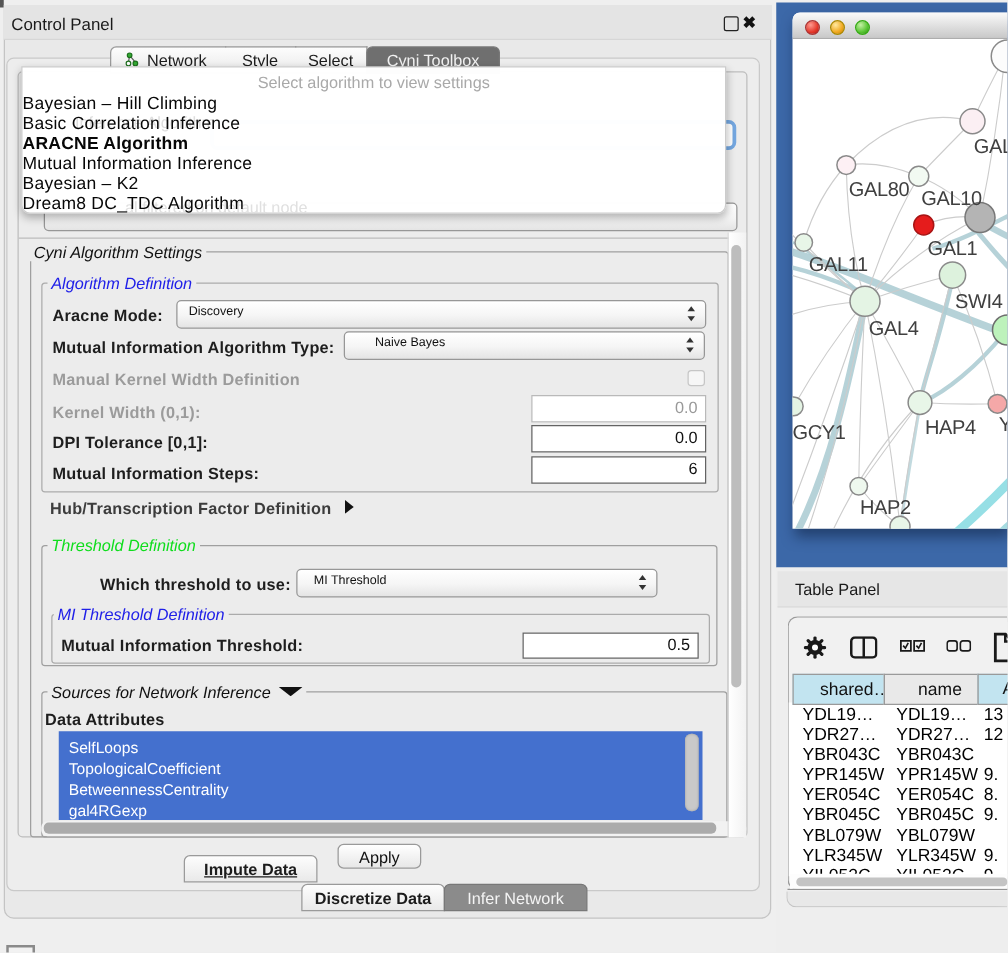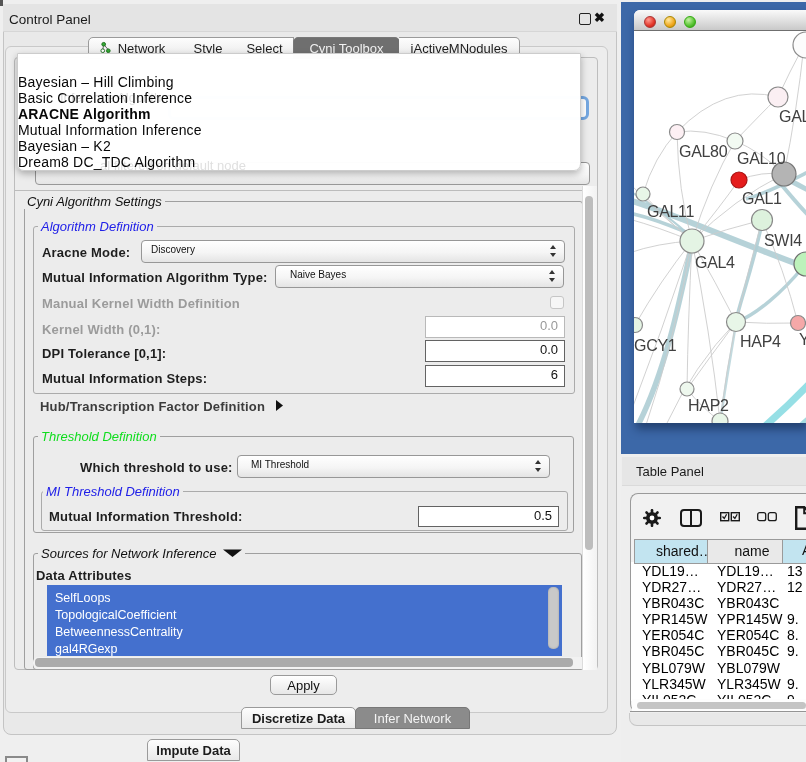--- a/index.html
+++ b/index.html
@@ -44,37 +44,37 @@
       <line x1="4" y1="3" x2="9" y2="9" stroke="#555" stroke-width="1"></line>
       <circle cx="4" cy="3" r="2" fill="#33aa33" stroke="#1c6e1c"></circle>
       <circle cx="3" cy="10" r="2" fill="#ffffff" stroke="#1c6e1c"></circle>
       <circle cx="9" cy="10" r="2" fill="#33aa33" stroke="#1c6e1c"></circle>
     </svg>
     <span style="margin-left:14px;">Network</span>
   </div>
   <div class="tab" style="left:180px;top:37px;width:57px;border-radius:0;border-left:none;">Style</div>
   <div class="tab" style="left:236px;top:37px;width:58px;border-radius:0;border-left:none;">Select</div>
   <div class="tab tabsel" style="left:293px;top:37px;width:107px;">Cyni Toolbox</div>
-  <div class="tab" style="left:399px;top:37px;width:121px;border-radius:0 5px 0 0;border-left:none;">jActiveMNodules</div>
 
   <div class="abs" style="left:5px;top:46px;width:603px;height:667px;background:#ededed;
        border:1px solid #c9c9c9;border-radius:6px;box-sizing:border-box;"></div>
 
   <div class="abs" style="left:14px;top:57px;width:584px;height:613px;background:#ececec;
        border:1px solid #bdbdbd;border-radius:4px;box-sizing:border-box;"></div>
 
   <div class="abs" style="left:15px;top:190px;width:582px;height:1px;background:#bcbcbc;"></div>
 
   <div class="combo" style="left:35px;top:162px;width:553px;z-index:4;"></div>
 
   <div class="abs" style="z-index:4;left:168px;top:96px;width:421px;height:24px;border:3px solid #74a7e0;
       border-radius:6px;background:#fff;box-sizing:border-box;"></div>
 
   <div class="abs" style="z-index:5;left:17px;top:53px;width:564px;height:118px;background:rgba(255,255,255,0.985);
        border:1px solid #cccccc;border-radius:0 0 7px 7px;box-shadow:0 3px 7px rgba(0,0,0,0.28);box-sizing:border-box;"></div>
+  <div class="abs" style="z-index:6;left:17px;top:58px;width:564px;text-align:center;font-size:13px;color:#a9a9a9;">Select algorithm to view settings</div>
   <div class="abs" style="z-index:5;left:60px;top:90px;font-size:13px;color:#dedede;">Inference Algorithm</div>
   <div class="abs" style="z-index:5;left:100px;top:158px;font-size:13px;color:#e0e0e0;">al filtered on default node</div>
   <div class="abs" style="z-index:6;left:18px;top:74px;font-size:14px;letter-spacing:0.2px;color:#070707;line-height:16px;">
     Bayesian – Hill Climbing<br>
     Basic Correlation Inference<br>
     <b>ARACNE Algorithm</b><br>
     Mutual Information Inference<br>
     Bayesian – K2<br>
     Dream8 DC_TDC Algorithm
   </div>
@@ -91,21 +91,21 @@
   <div class="combo" style="left:141px;top:240px;width:422px;">
     <span class="ct">Discovery</span>
     <svg class="spin" width="8" height="14" viewBox="0 0 8 14">
       <path d="M4 1 L7 5 L1 5 Z" fill="#333"></path>
         <path d="M4 13 L7 9 L1 9 Z" fill="#333"></path>
     </svg>
   </div>
 
   <div class="lbl abs" style="left:42px;top:270px;">Mutual Information Algorithm Type:</div>
   <div class="combo" style="left:275px;top:265px;width:287px;">
-    <span class="ct" style="left:14px;">Naive Bayes</span>
+    <span class="ct" style="left:24px;">Naive Bayes</span>
     <svg class="spin" width="8" height="14" viewBox="0 0 8 14">
       <path d="M4 1 L7 5 L1 5 Z" fill="#333"></path>
         <path d="M4 13 L7 9 L1 9 Z" fill="#333"></path>
     </svg>
   </div>
 
   <div class="lbl dis abs" style="left:42px;top:296px;">Manual Kernel Width Definition</div>
   <div class="abs" style="left:550px;top:296px;width:12px;height:11px;border:1px solid #c6c6c6;
        border-radius:3px;background:#f6f6f6;"></div>
 
@@ -121,21 +121,21 @@
   <div class="lbl abs" style="left:40px;top:399px;color:#3c3c3c;">Hub/Transcription Factor Definition
     <svg width="9" height="11" viewBox="0 0 9 11" style="margin-left:6px;">
         <path d="M1 0 L8 5.5 L1 11 Z" fill="#111"></path>
       </svg>
   </div>
 
   <div class="gbox" style="left:33px;top:436px;width:539px;height:95px;">
     <span class="gtitle" style="left:4px;color:#0fdd1d;">Threshold Definition</span>
   </div>
   <div class="lbl abs" style="left:80px;top:460px;">Which threshold to use:</div>
-  <div class="combo" style="left:237px;top:455px;width:287px;padding-left:24px;">
+  <div class="combo" style="left:237px;top:455px;width:287px;">
     <span class="ct" style="left:13px;">MI Threshold</span>
     <svg class="spin" width="8" height="14" viewBox="0 0 8 14">
       <path d="M4 1 L7 5 L1 5 Z" fill="#333"></path>
         <path d="M4 13 L7 9 L1 9 Z" fill="#333"></path>
     </svg>
   </div>
 
   <div class="gbox" style="left:41px;top:491px;width:525px;height:38px;border-color:#ababab;">
     <span class="gtitle" style="left:1px;color:#2020e8;">MI Threshold Definition</span>
   </div>
@@ -154,21 +154,21 @@
        color:#fff;font-size:12.5px;line-height:17px;padding-left:8px;padding-top:5px;box-sizing:border-box;">SelfLoops<br>TopologicalCoefficient<br>BetweennessCentrality<br>gal4RGexp</div>
 
   <div class="abs" style="left:548px;top:587px;width:11px;height:62px;background:#c9c9c9;border-radius:5px;box-shadow:inset 0 0 2px #999;"></div>
 
   <div class="abs" style="left:33px;top:657px;width:564px;height:12px;background:#f2f2f2;border-radius:5px;"></div>
   <div class="abs" style="left:35px;top:658px;width:538px;height:9px;background:#ababab;border-radius:4px;"></div>
 
   <div class="abs" style="left:270px;top:675px;width:67px;height:20px;border:1px solid #9a9a9a;border-radius:5px;
        background:linear-gradient(#ffffff,#e7e7e7);text-align:center;line-height:20px;font-size:13px;color:#111;box-sizing:border-box;">Apply</div>
 
-  <div class="tab" style="left:147px;top:739px;width:93px;font-weight:bold;">Impute Data</div>
+  <div class="tab" style="left:147px;top:684px;width:107px;font-weight:bold;text-decoration:underline;">Impute Data</div>
   <div class="tab" style="left:241px;top:707px;width:115px;font-weight:bold;">Discretize Data</div>
   <div class="tab tabsel" style="left:355px;top:707px;width:115px;background:#8b8b8b;color:#f4f4f4;">Infer Network</div>
 
   <div class="abs" style="left:582px;top:186px;width:15px;height:484px;background:linear-gradient(90deg,#ffffff,#f2f2f2);border-left:1px solid #dcdcdc;box-sizing:border-box;"></div>
   <div class="abs" style="left:585px;top:196px;width:8px;height:354px;background:#bdbdbd;border-radius:4px;"></div>
 
   <div class="abs" style="left:5px;top:756px;width:19px;height:10px;border:2px solid #8a8a8a;background:#f2f2f2;"></div>
 
   <div class="abs" style="left:621px;top:2px;width:185px;height:452px;background:#3c68a8;"></div>
 

